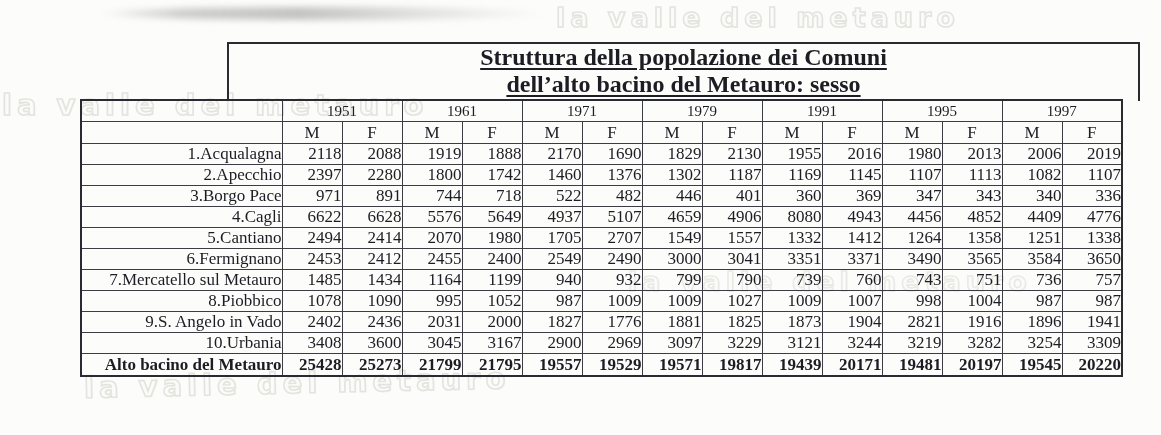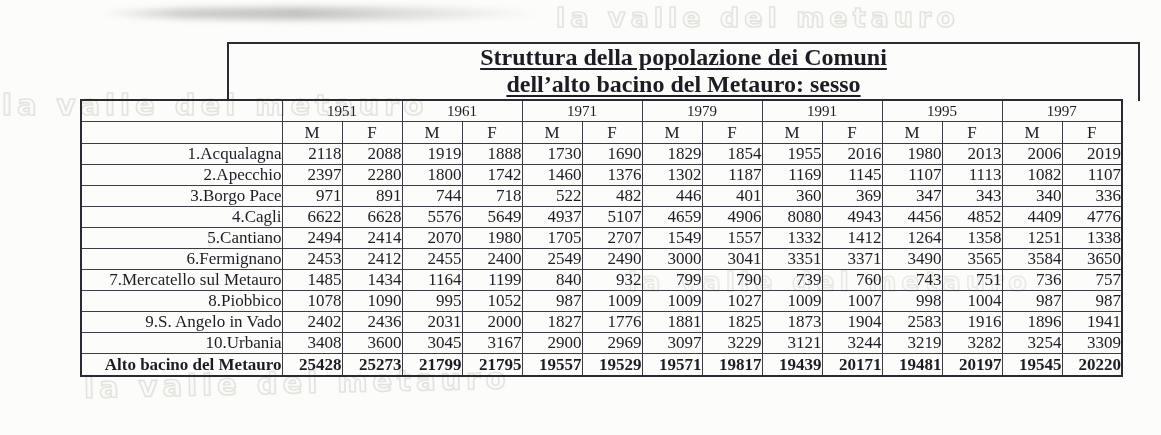--- a/index.html
+++ b/index.html
@@ -119,24 +119,24 @@
           <td class="">F</td>
           <td class="">M</td>
           <td class="">F</td>
         </tr>
         <tr class="data-row">
           <td class="name-cell"><span class="rownum">1.</span><span>Acqualagna</span></td>
           <td class="num-cell">2118</td>
           <td class="num-cell">2088</td>
           <td class="num-cell">1919</td>
           <td class="num-cell">1888</td>
-          <td class="num-cell">1730</td>
+          <td class="num-cell">2170</td>
           <td class="num-cell">1690</td>
           <td class="num-cell">1829</td>
-          <td class="num-cell">1854</td>
+          <td class="num-cell">2130</td>
           <td class="num-cell">1955</td>
           <td class="num-cell">2016</td>
           <td class="num-cell">1980</td>
           <td class="num-cell">2013</td>
           <td class="num-cell">2006</td>
           <td class="num-cell">2019</td>
         </tr>
         <tr class="data-row">
           <td class="name-cell"><span class="rownum">2.</span><span>Apecchio</span></td>
           <td class="num-cell">2397</td>
@@ -221,21 +221,21 @@
           <td class="num-cell">3565</td>
           <td class="num-cell">3584</td>
           <td class="num-cell">3650</td>
         </tr>
         <tr class="data-row">
           <td class="name-cell"><span class="rownum">7.</span><span>Mercatello sul Metauro</span></td>
           <td class="num-cell">1485</td>
           <td class="num-cell">1434</td>
           <td class="num-cell">1164</td>
           <td class="num-cell">1199</td>
-          <td class="num-cell">840</td>
+          <td class="num-cell">940</td>
           <td class="num-cell">932</td>
           <td class="num-cell">799</td>
           <td class="num-cell">790</td>
           <td class="num-cell">739</td>
           <td class="num-cell">760</td>
           <td class="num-cell">743</td>
           <td class="num-cell">751</td>
           <td class="num-cell">736</td>
           <td class="num-cell">757</td>
         </tr>
@@ -261,21 +261,21 @@
           <td class="num-cell">2402</td>
           <td class="num-cell">2436</td>
           <td class="num-cell">2031</td>
           <td class="num-cell">2000</td>
           <td class="num-cell">1827</td>
           <td class="num-cell">1776</td>
           <td class="num-cell">1881</td>
           <td class="num-cell">1825</td>
           <td class="num-cell">1873</td>
           <td class="num-cell">1904</td>
-          <td class="num-cell">2583</td>
+          <td class="num-cell">2821</td>
           <td class="num-cell">1916</td>
           <td class="num-cell">1896</td>
           <td class="num-cell">1941</td>
         </tr>
         <tr class="data-row">
           <td class="name-cell"><span class="rownum">10.</span><span>Urbania</span></td>
           <td class="num-cell">3408</td>
           <td class="num-cell">3600</td>
           <td class="num-cell">3045</td>
           <td class="num-cell">3167</td>

